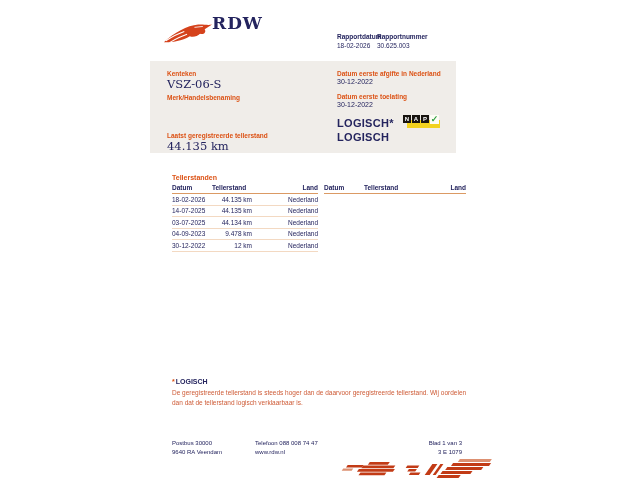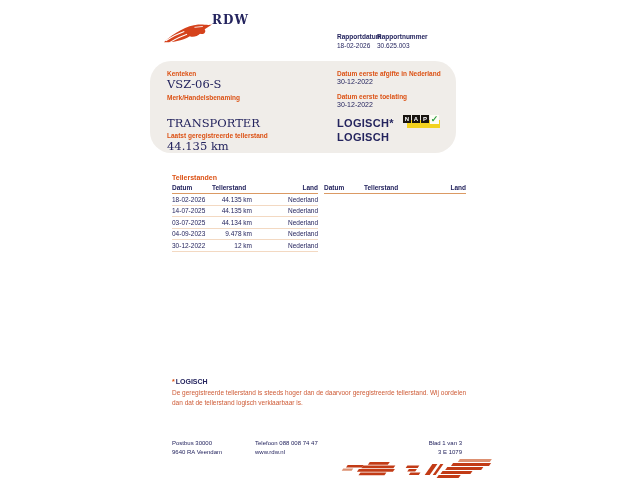--- a/index.html
+++ b/index.html
@@ -3,27 +3,27 @@
 <meta charset="utf-8">
 <style>
   html,body{margin:0;padding:0;background:#ffffff;}
   .page{
     position:relative;width:640px;height:480px;background:#ffffff;overflow:hidden;
     font-family:"Liberation Sans",sans-serif;color:#24245E;
   }
   .abs{position:absolute;}
 
   
-  .logo-text{font-family:"DejaVu Serif",serif;font-weight:bold;font-size:12px;color:#24245E;letter-spacing:1px;}
+  .logo-text{font-family:"DejaVu Serif",serif;font-weight:bold;font-size:17px;color:#24245E;letter-spacing:1px;}
   .doc-title{font-family:"DejaVu Serif",serif;font-weight:bold;font-size:13px;color:#DC5215;}
   .meta-label{font-size:6.5px;font-weight:bold;color:#24245E;}
   .meta-value{font-size:6.5px;color:#24245E;margin-top:2px;}
 
   
-  .gray-box{left:150px;top:61px;width:306px;height:92px;background:#F0EDE9;border-radius:21px;}
+  .gray-box{left:150px;top:61px;width:306px;height:92px;background:#F0EDE9;}
   .lbl{font-size:6.5px;font-weight:bold;color:#DC5215;}
   .val-lg{font-family:"DejaVu Serif",serif;font-size:11.5px;color:#24245E;line-height:15px;}
   .val-sm{font-size:7px;color:#24245E;}
   .verdict{font-size:11px;font-weight:bold;color:#24245E;line-height:14px;letter-spacing:.3px;}
 
   
   .nap{left:253px;top:54px;width:40px;height:18px;}
   .nap-bar{position:absolute;left:4px;top:5px;width:33px;height:8px;background:#F2D21F;}
   .nap-sq{position:absolute;top:0;width:8px;height:8px;background:#17130f;color:#fff;
           font-size:6px;font-weight:bold;display:flex;align-items:center;justify-content:center;}
@@ -73,21 +73,20 @@
   <div class="abs" style="left:377px;top:33px;">
     <div class="meta-label">Rapportnummer</div>
     <div class="meta-value">30.625.003</div>
   </div>
 
   <div class="abs gray-box">
 
     <div class="abs lbl" style="left:17px;top:9px;">Kenteken</div>
     <div class="abs val-lg" style="left:17px;top:16px;">VSZ-06-S</div>
     <div class="abs lbl" style="left:17px;top:33px;">Merk/Handelsbenaming</div>
-    <div class="abs val-lg" style="left:17px;top:55px;">TRANSPORTER</div>
     <div class="abs lbl" style="left:17px;top:71px;">Laatst geregistreerde tellerstand</div>
     <div class="abs val-lg" style="left:17px;top:78px;">44.135 km</div>
 
     <div class="abs lbl" style="left:187px;top:9px;">Datum eerste afgifte in Nederland</div>
     <div class="abs val-sm" style="left:187px;top:17px;">30-12-2022</div>
     <div class="abs lbl" style="left:187px;top:32px;">Datum eerste toelating</div>
     <div class="abs val-sm" style="left:187px;top:40px;">30-12-2022</div>
     <div class="abs verdict" style="left:187px;top:55px;">
       <div>LOGISCH*</div>
       <div>LOGISCH</div>

